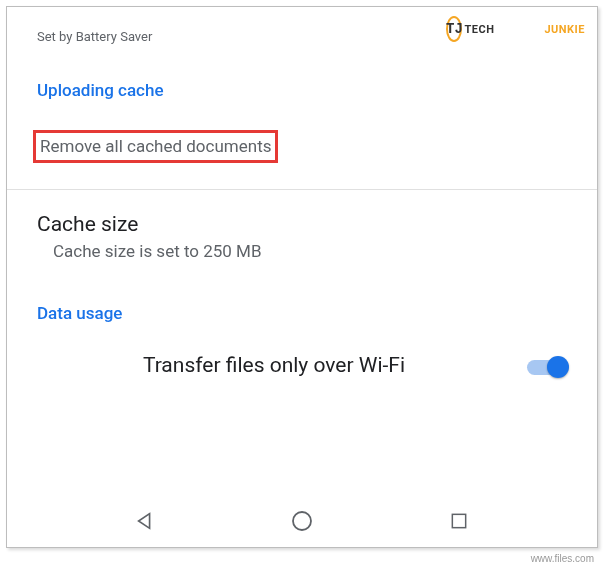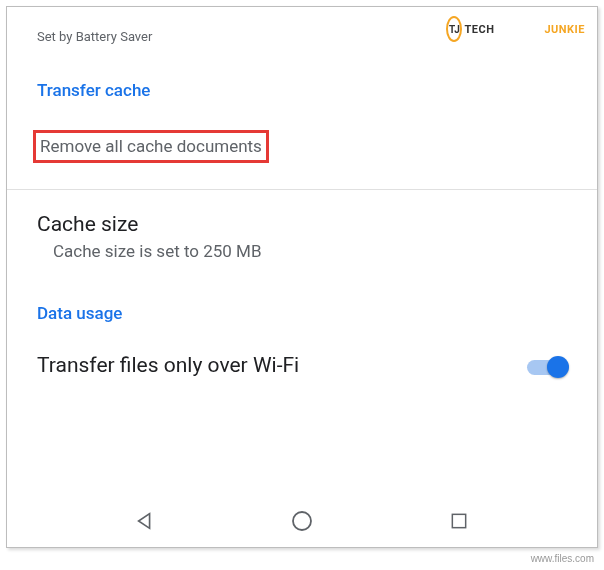--- a/index.html
+++ b/index.html
@@ -33,22 +33,23 @@
       z-index: 10;
     }
     .watermark-top .logo {
       display: inline-flex;
       width: 16px;
       height: 26px;
       border-radius: 50%;
       border: 2px solid #f5a623;
       align-items: center;
       justify-content: center;
-      font-size: 10px;
+      font-size: 14px;
       color: #333;
+      font-family: Liberation Mono, monospace;
     }
     .watermark-top .tech { color: #333; letter-spacing: 0.5px; }
     .watermark-top .junkie { color: #f5a623; letter-spacing: 0.5px; margin-left: 48px; }
     .watermark-bottom {
       position: absolute;
       bottom: 6px;
       right: 10px;
       font-size: 10px;
       color: #999;
       font-family: Arial, sans-serif;
@@ -96,20 +97,21 @@
       margin: 0 0 22px 0;
     }
     .wifi-row {
       display: flex;
       align-items: center;
       padding: 0 30px 0 30px;
       gap: 16px;
     }
     .wifi-text {
       flex: 1;
+      text-align: center;
     }
     .toggle {
       position: relative;
       width: 40px;
       height: 18px;
       flex-shrink: 0;
     }
     .toggle-track {
       position: absolute;
       width: 36px;
@@ -157,25 +159,25 @@
   <div class="watermark-top">
     <span class="logo">TJ</span>
     <span class="tech">TECH</span>
       <span class="junkie">JUNKIE</span>
   </div>
 
   <div class="content">
 
     <div class="battery-text">Set by Battery Saver</div>
 
-    <div class="section-header">Transfer cache</div>
+    <div class="section-header">Uploading cache</div>
 
     <div class="item">
       <div>
-        <span class="highlight-box item-sub">Remove all cache documents</span>
+        <span class="highlight-box item-sub">Remove all cached documents</span>
       </div>
     </div>
 
     <div class="divider"></div>
 
     <div class="item">
       <div class="item-title">Cache size</div>
       <div class="item-sub">Cache size is set to 250 MB</div>
     </div>
 

